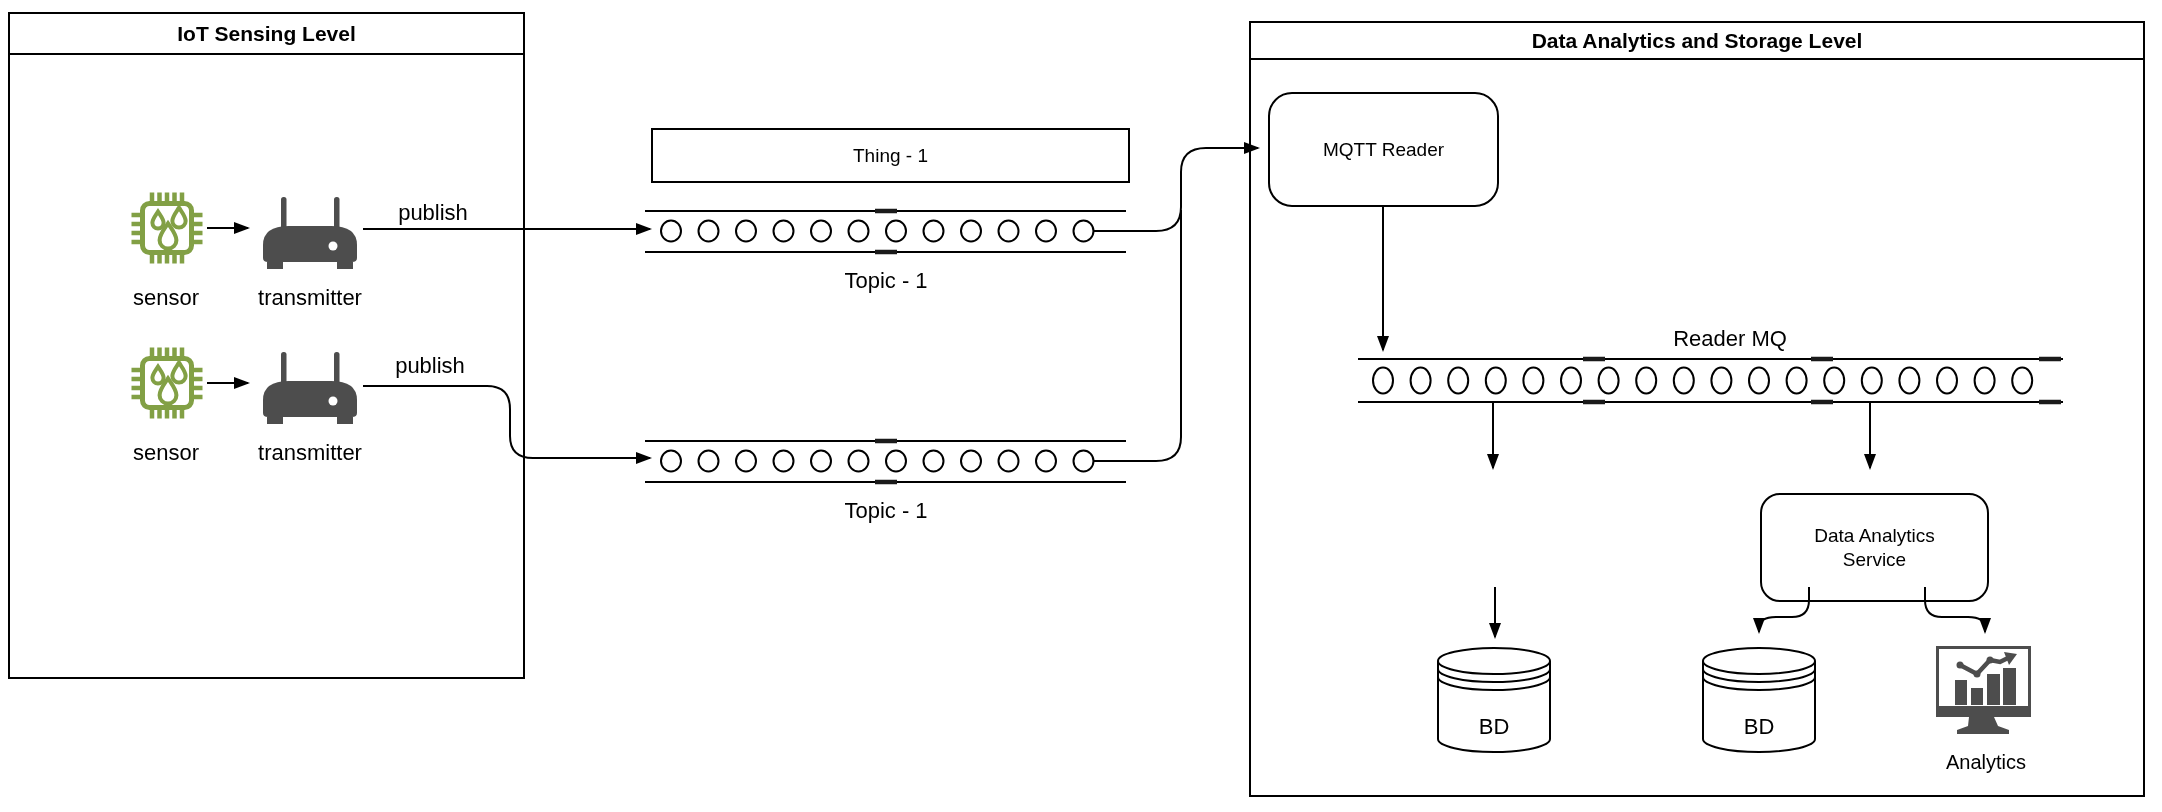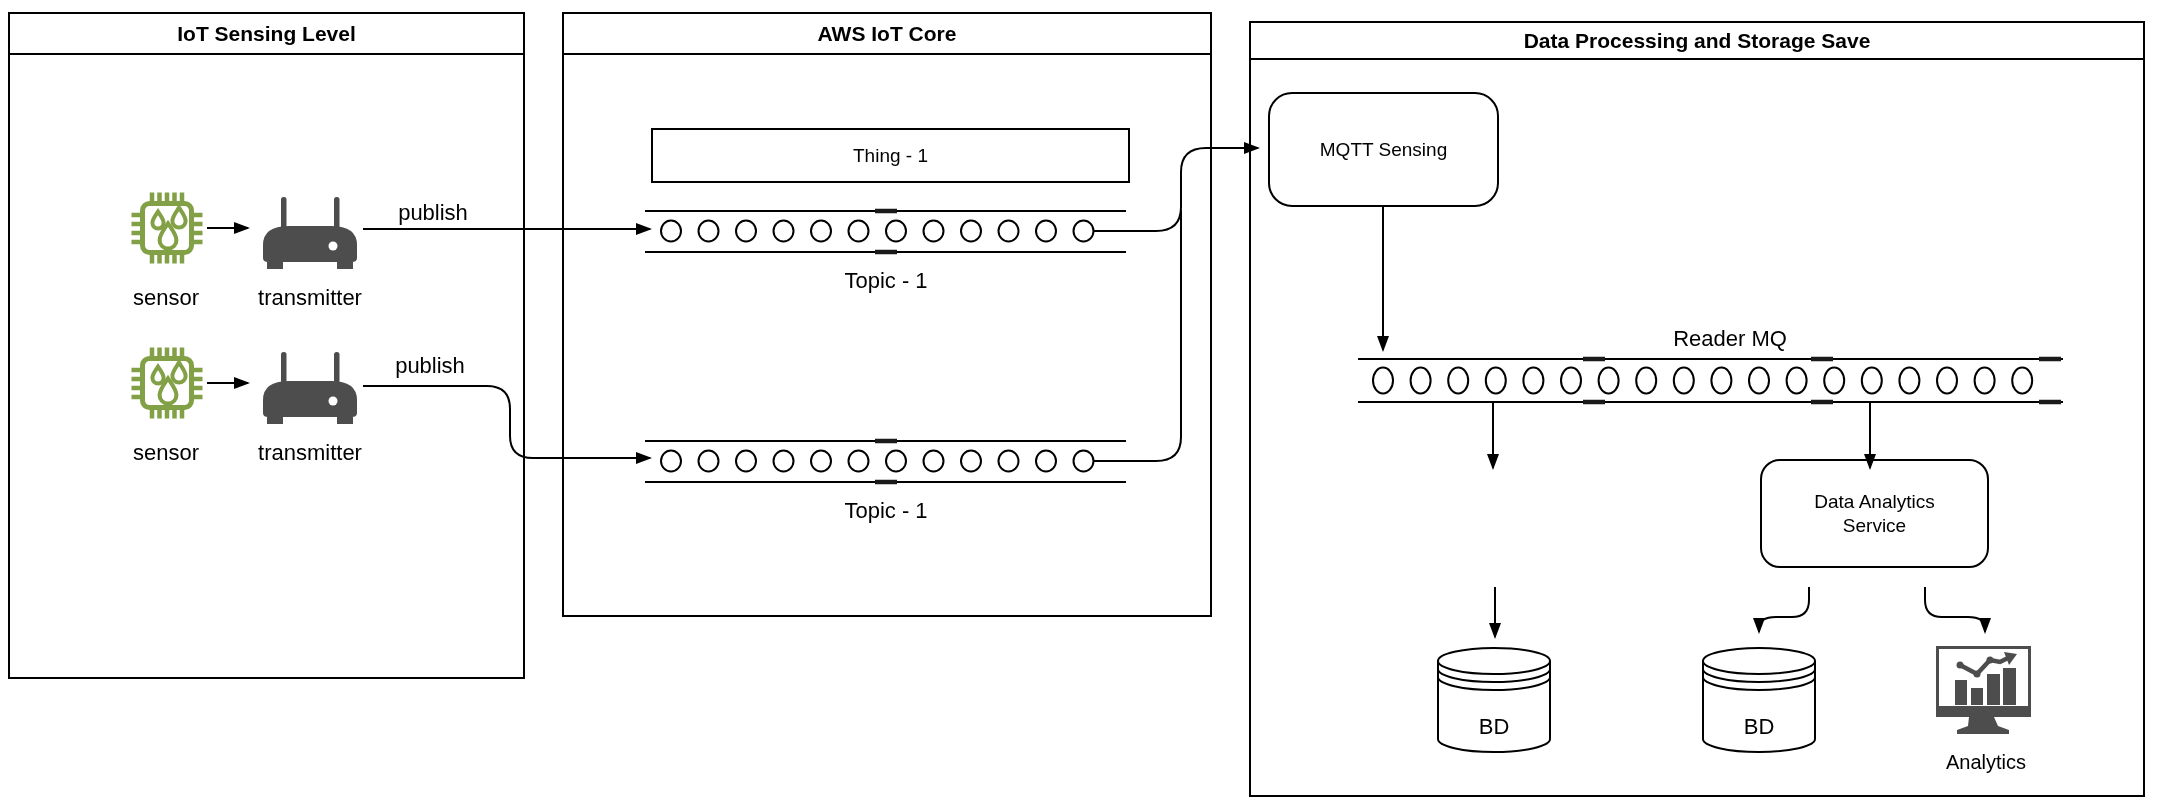--- a/index.html
+++ b/index.html
@@ -31,35 +31,32 @@
 </style>
 </head>
 <body>
 
 <div class="stage">
 
   <div class="section" style="left:8px;top:12px;width:517px;height:667px">
     <div class="section-title">IoT Sensing Level</div>
   </div>
 
-  <div class="section" style="left:562px;top:12px;width:650px;height:605px">
-    <div class="section-title">AWS IoT Core</div>
+
+  <div class="section" style="left:1249px;top:21px;width:896px;height:776px">
+    <div class="section-title" style="height:37px">Data Analytics and Storage Level</div>
   </div>
 
-  <div class="section" style="left:1249px;top:21px;width:896px;height:776px">
-    <div class="section-title" style="height:37px">Data Processing and Storage Save</div>
-  </div>
-
   <div class="node" style="left:651px;top:128px;width:479px;height:55px">Thing - 1</div>
 
 
-  <div class="node rounded" style="left:1268px;top:92px;width:231px;height:115px;border-radius:24px">MQTT Sensing</div>
-
-
-  <div class="node rounded" style="left:1760px;top:459px;width:229px;height:109px;padding:0 22px">Data Analytics Service</div>
+  <div class="node rounded" style="left:1268px;top:92px;width:231px;height:115px;border-radius:24px">MQTT Reader</div>
+
+
+  <div class="node rounded" style="left:1760px;top:493px;width:229px;height:109px;padding:0 22px">Data Analytics Service</div>
 
   <div class="lbl" style="left:166px;top:298px">sensor</div>
   <div class="lbl" style="left:310px;top:298px">transmitter</div>
   <div class="lbl" style="left:433px;top:213px">publish</div>
 
   <div class="lbl" style="left:166px;top:453px">sensor</div>
   <div class="lbl" style="left:310px;top:453px">transmitter</div>
   <div class="lbl" style="left:430px;top:366px">publish</div>
 
   <div class="lbl" style="left:886px;top:281px">Topic - 1</div>

